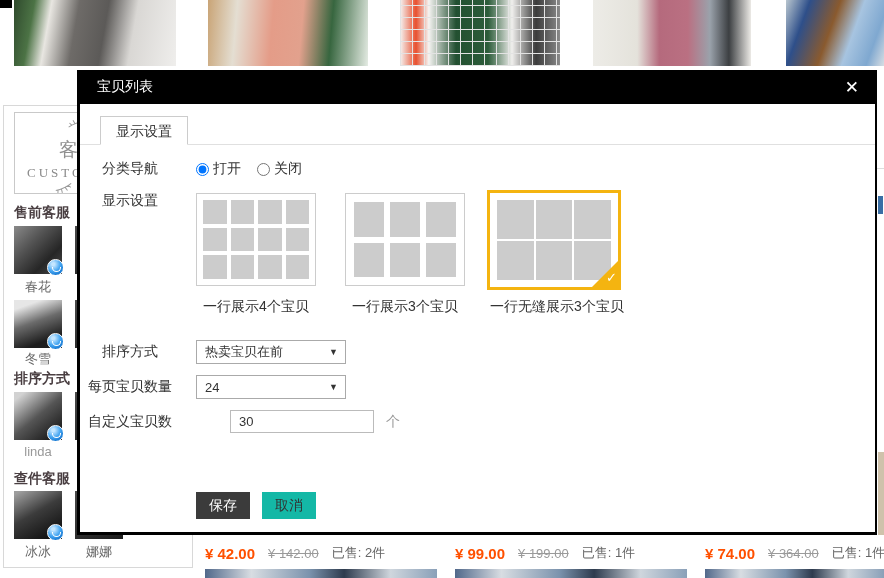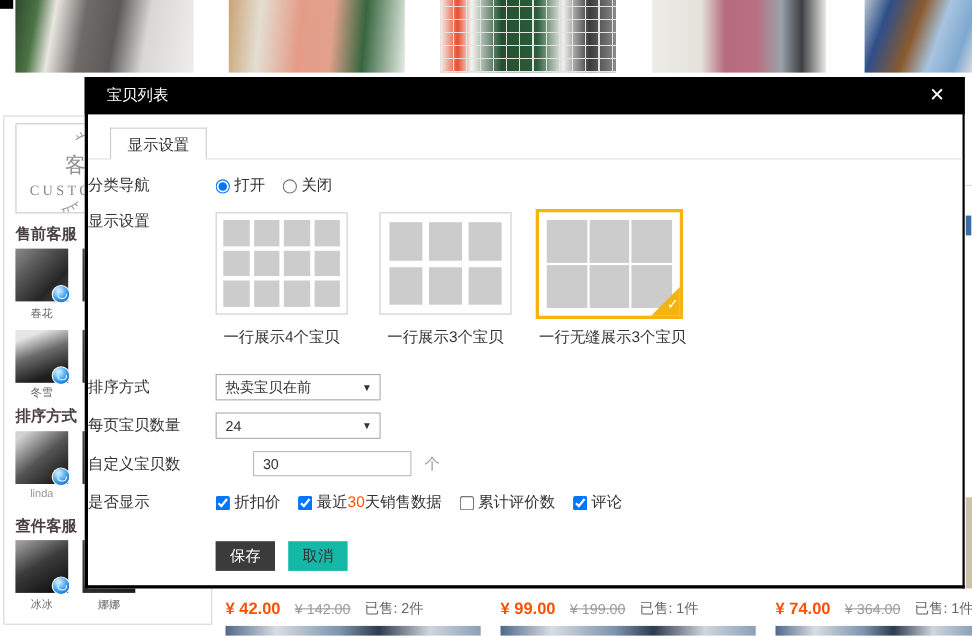--- a/index.html
+++ b/index.html
@@ -36,21 +36,21 @@
   .avatar { width:48px; height:48px; }
   .av1 { background:linear-gradient(135deg,#8a8a8a 0%,#555 35%,#262626 70%,#4a4a4a 100%); }
   .av2 { background:linear-gradient(160deg,#e6e6e6 15%,#6b6b6b 45%,#1d1d1d 80%); }
   .av3 { background:linear-gradient(140deg,#d2d2d2 10%,#555 50%,#1a1a1a 90%); }
   .av4 { background:linear-gradient(150deg,#9d9d9d 5%,#3c3c3c 45%,#101010 90%); }
   .av-hidden { background:linear-gradient(150deg,#4a4a4a,#1c1c1c); }
   .badge { position:absolute; right:-2px; bottom:-2px; width:17px; height:17px; border-radius:50%;
     background:radial-gradient(circle at 35% 28%, #c4e6ff 10%, #45a6f2 48%, #0b6cc9 85%); border:1px solid #fff; }
   .badge:after { content:""; position:absolute; left:4px; top:7px; width:7px; height:4px;
     border:1px solid #fff; border-top:none; border-radius:0 0 6px 6px; }
-  .svc-name { font-size:10px; color:#666; width:48px; text-align:center; }
+  .svc-name { font-size:13px; color:#666; width:48px; text-align:center; }
   .svc-name.latin { color:#999; }
 
   
   .price-row { top:543px; height:20px; display:flex; align-items:center; white-space:nowrap; }
   .price { color:#FF5000; font-weight:bold; font-size:15px; }
   .orig { color:#9a9a9a; font-size:13px; text-decoration:line-through; margin-left:13px; }
   .sold { color:#666; font-size:13px; margin-left:13px; }
   .bottom-photo { top:569px; height:9px; background:linear-gradient(90deg,#51688a 0%,#d8dde2 20%,#7b93ad 45%,#2e3b4e 60%,#cfd6dd 80%,#8aa0b8 100%); }
 
   
@@ -58,21 +58,21 @@
     border-left:3px solid #000; border-right:2px solid #000; border-bottom:3px solid #000; }
   .titlebar { position:absolute; left:-3px; right:-2px; top:0; height:34px; background:#000; color:#fff;
     display:flex; align-items:center; padding:0 20px; font-size:14px; }
   .close-x { position:absolute; right:18px; top:7px; color:#fff; font-size:17px; cursor:pointer; }
   .mbody { position:absolute; left:0; top:34px; right:0; bottom:0; }
   .tabline { position:absolute; left:0; right:0; top:40px; border-bottom:1px solid #e0e0e0; }
   .tab { position:absolute; left:20px; top:12px; height:29px; line-height:28px; padding:0 15px;
     border:1px solid #ccc; border-bottom:1px solid #fff; background:#fff; font-size:14px; color:#333; z-index:2; }
 
   .frow { position:absolute; left:0; display:flex; align-items:center; }
-  .flabel { width:100px; text-align:left; font-size:14px; color:#333; flex:none; }
+  .flabel { width:100px; text-align:center; font-size:14px; color:#333; flex:none; }
   .ctl { margin-left:16px; display:flex; align-items:center; }
 
   .radio-opt, .chk-opt { display:flex; align-items:center; font-size:14px; color:#333; margin-right:16px; }
   .radio-opt input, .chk-opt input { margin-right:4px; }
 
   .cards-row { position:absolute; top:86px; left:0; height:118px; width:100%; }
   .card { position:absolute; background:#fff; border:1px solid #ccc; }
   .card1 { left:116px; top:3px; width:120px; height:93px; padding:6px; }
   .card2 { left:265px; top:3px; width:120px; height:93px; padding:8px; }
   .card3 { left:407px; top:0;  width:134px; height:100px; padding:7px; }
@@ -279,41 +279,20 @@
     </div>
 
     <div class="frow" style="top:306px;gap:34px;">
       <span class="flabel">自定义宝贝数</span>
       <span class="ctl">
         <input class="txtinput" type="text" value="30" style="">
         <span class="unit">个</span>
       </span>
     </div>
 
-    <div class="frow" style="top:344px;">
-      <span class="flabel">是否显示</span>
-      <span class="ctl">
-        <label class="chk-opt">
-          <input type="checkbox" checked="checked" style="">
-          <span>折扣价</span>
-        </label>
-        <label class="chk-opt">
-          <input type="checkbox" checked="checked" style="">
-          <span><span>最近</span><span class="num-orange">30</span><span>天销售数据</span></span>
-        </label>
-        <label class="chk-opt">
-          <input type="checkbox" style="">
-          <span>累计评价数</span>
-        </label>
-        <label class="chk-opt">
-          <input type="checkbox" checked="checked" style="">
-          <span>评论</span>
-        </label>
-      </span>
-    </div>
 
     <div class="frow" style="top:388px;">
       <span class="flabel"></span>
       <span class="ctl">
         <button class="btn btn-save">保存</button>
         <button class="btn btn-cancel">取消</button>
       </span>
     </div>
   </div>
 </div>

